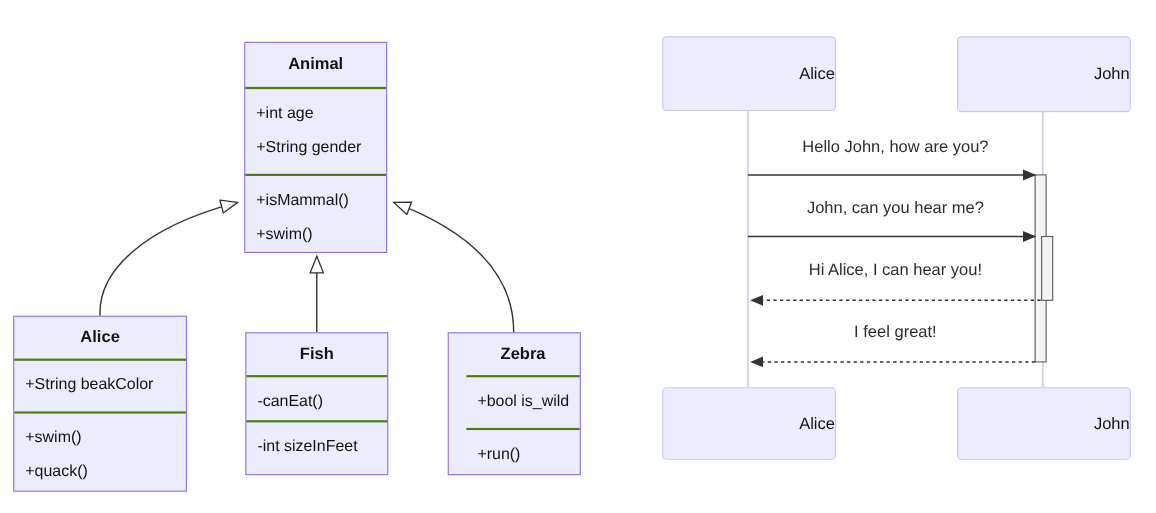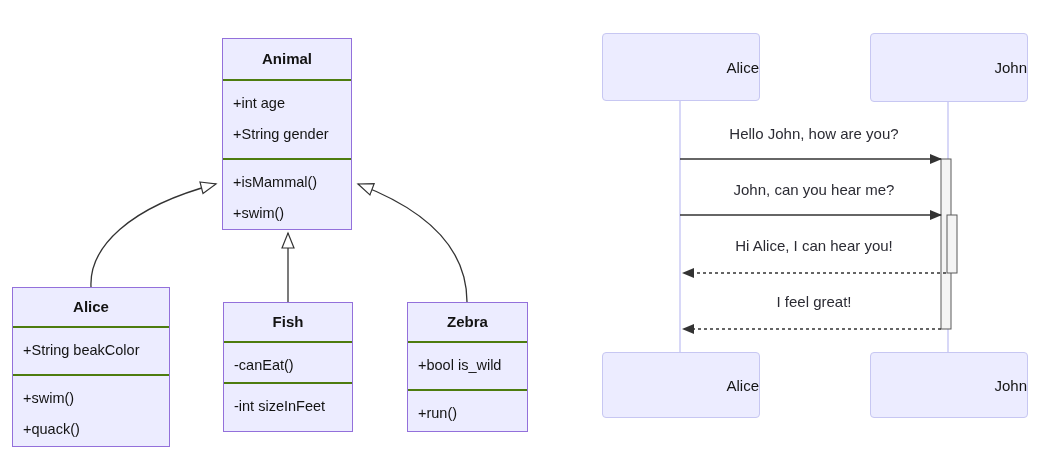--- a/index.html
+++ b/index.html
@@ -91,21 +91,21 @@
     <div class="uml" style="left:223px; top:302px; width:130px;">
       <div class="uml-title" style="height:38px; line-height:38px;">Fish</div>
       <div class="uml-sec" style="height:41px;">
         <div class="uml-m">-canEat()</div>
       </div>
       <div class="uml-sec" style="height:49px;">
         <div class="uml-m">-int sizeInFeet</div>
       </div>
     </div>
 
-    <div class="uml" style="left:407px; top:302px; width:121px;">
+    <div class="uml" style="left:407px; top:302px; width:121px;padding-left:16px;">
       <div class="uml-title" style="height:38px; line-height:38px;">Zebra</div>
       <div class="uml-sec" style="height:48px;">
         <div class="uml-m">+bool is_wild</div>
       </div>
       <div class="uml-sec" style="height:42px;">
         <div class="uml-m">+run()</div>
       </div>
     </div>
   </div>
 

